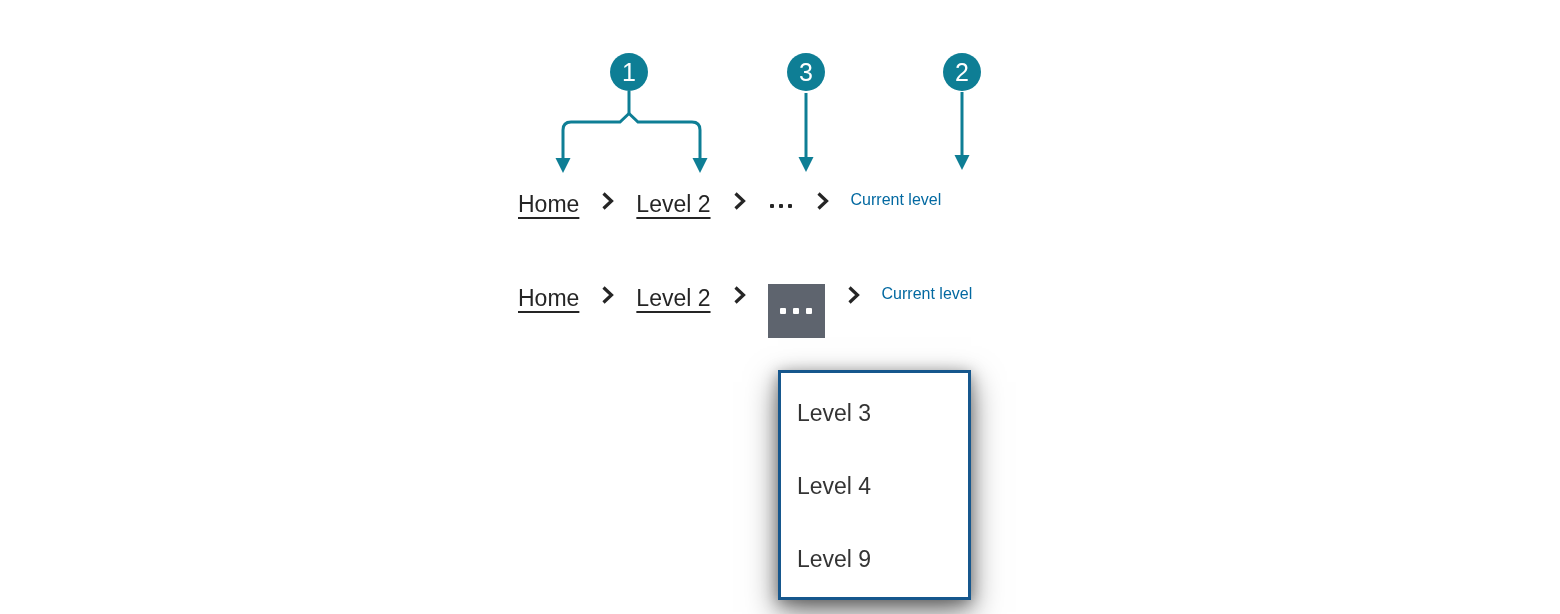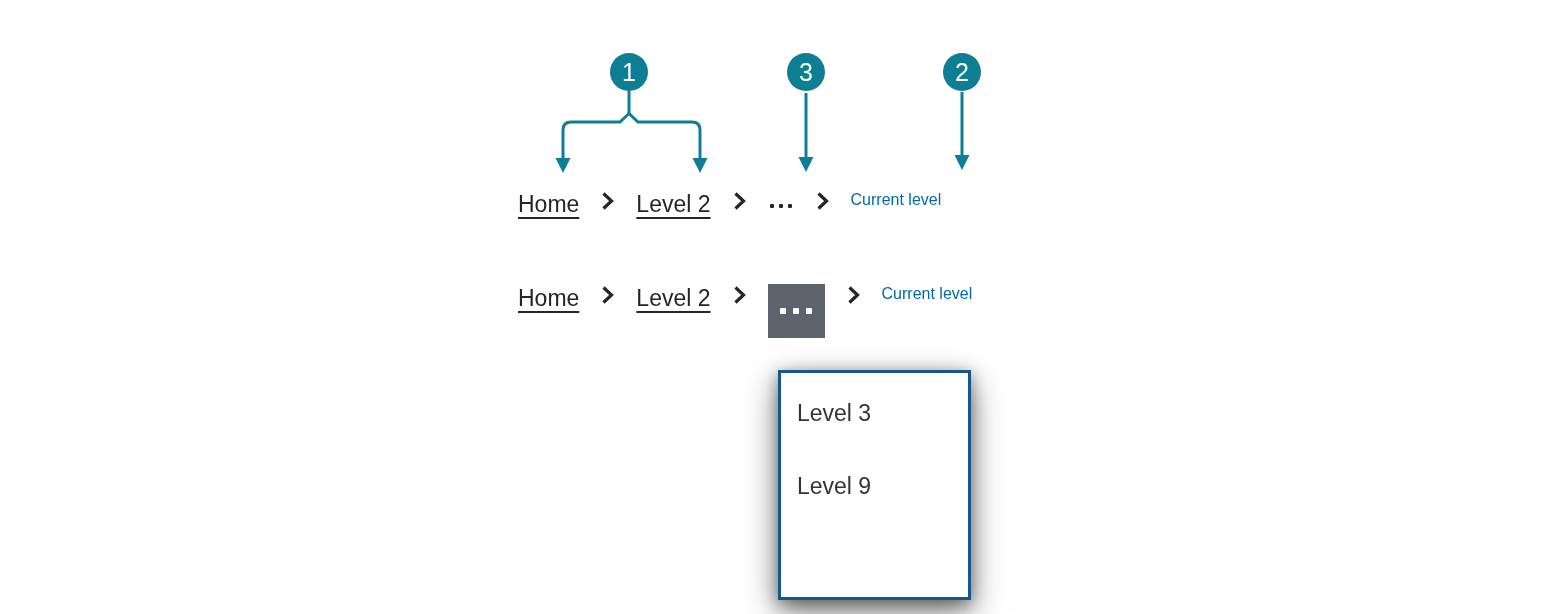--- a/index.html
+++ b/index.html
@@ -204,14 +204,15 @@
   <span class="sep">
     <svg width="15" height="22" viewBox="0 0 15 22">
         <path d="M3.5 3.5 L11.5 11 L3.5 18.5" fill="none" stroke="#252525" stroke-width="3.2" stroke-linejoin="miter"></path>
       </svg>
   </span>
   <span class="crumb-current">Current level</span>
 </nav>
 
 <div class="dropdown">
   <div class="menu-item">Level 3</div>
+  <div class="menu-item">Level 4</div>
   <div class="menu-item">Level 9</div>
 </div>
 
 </body></html>

